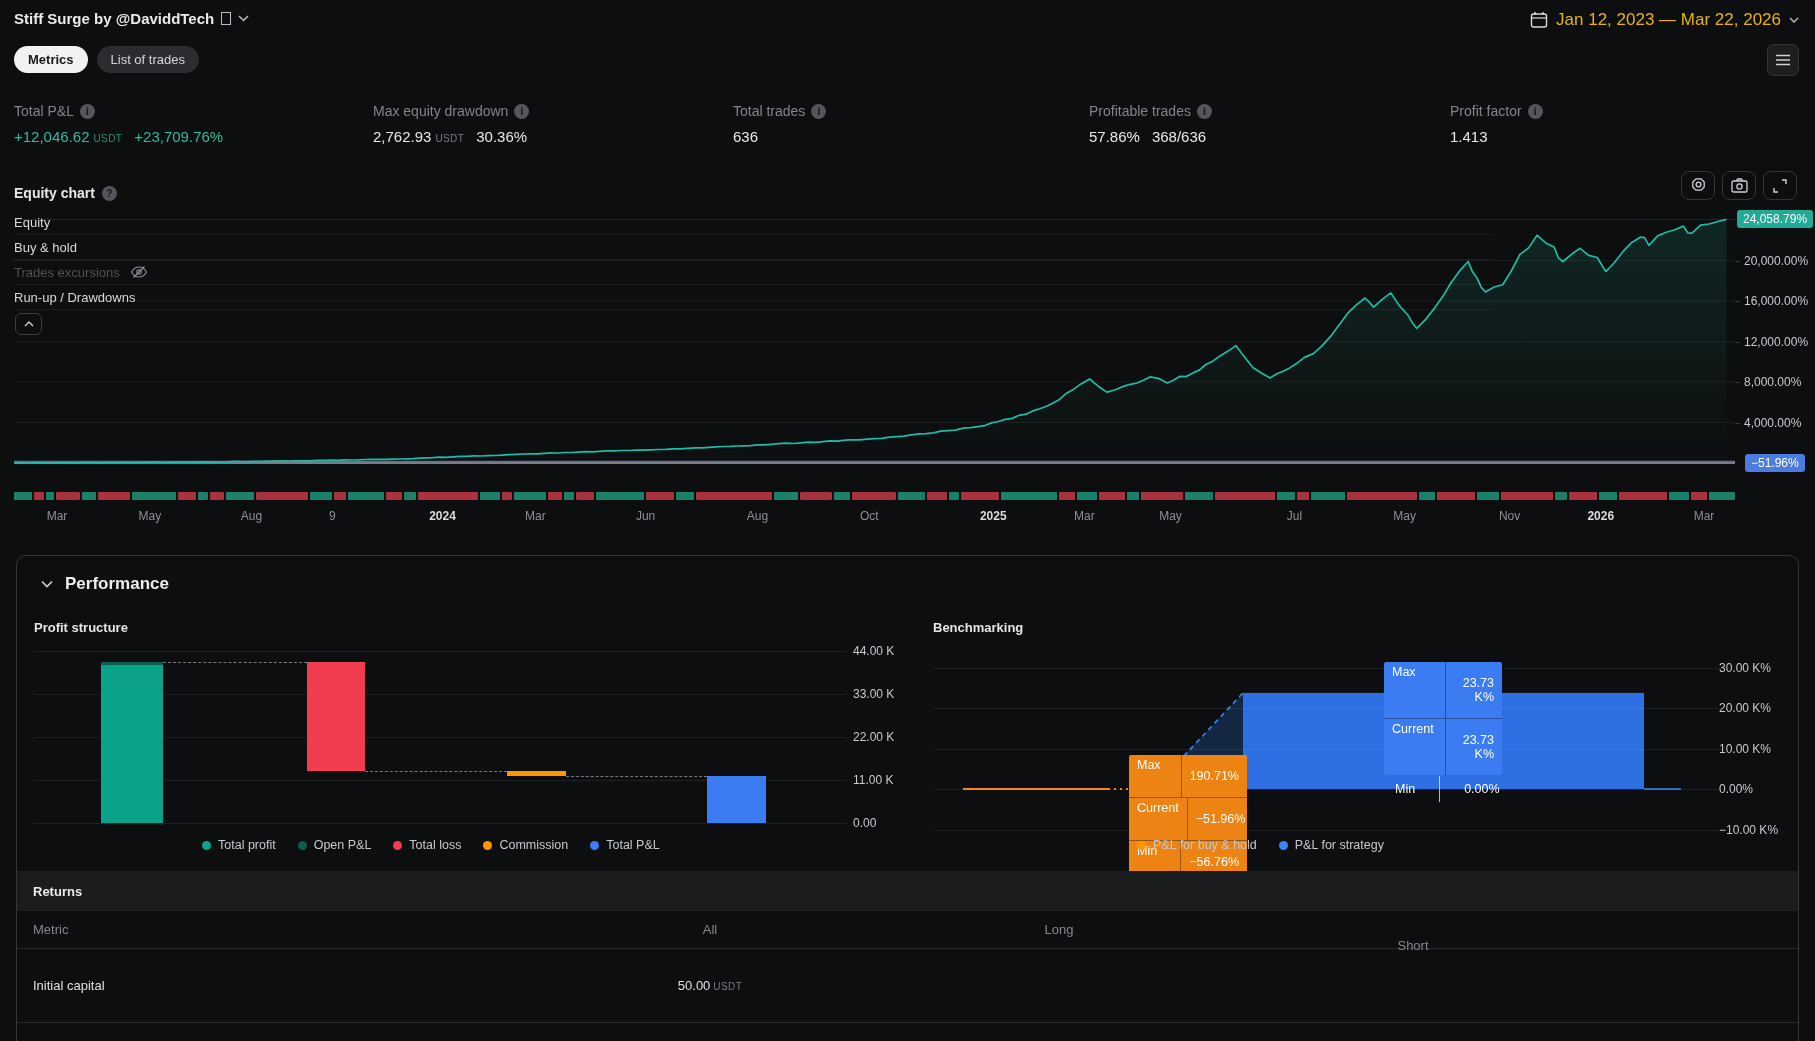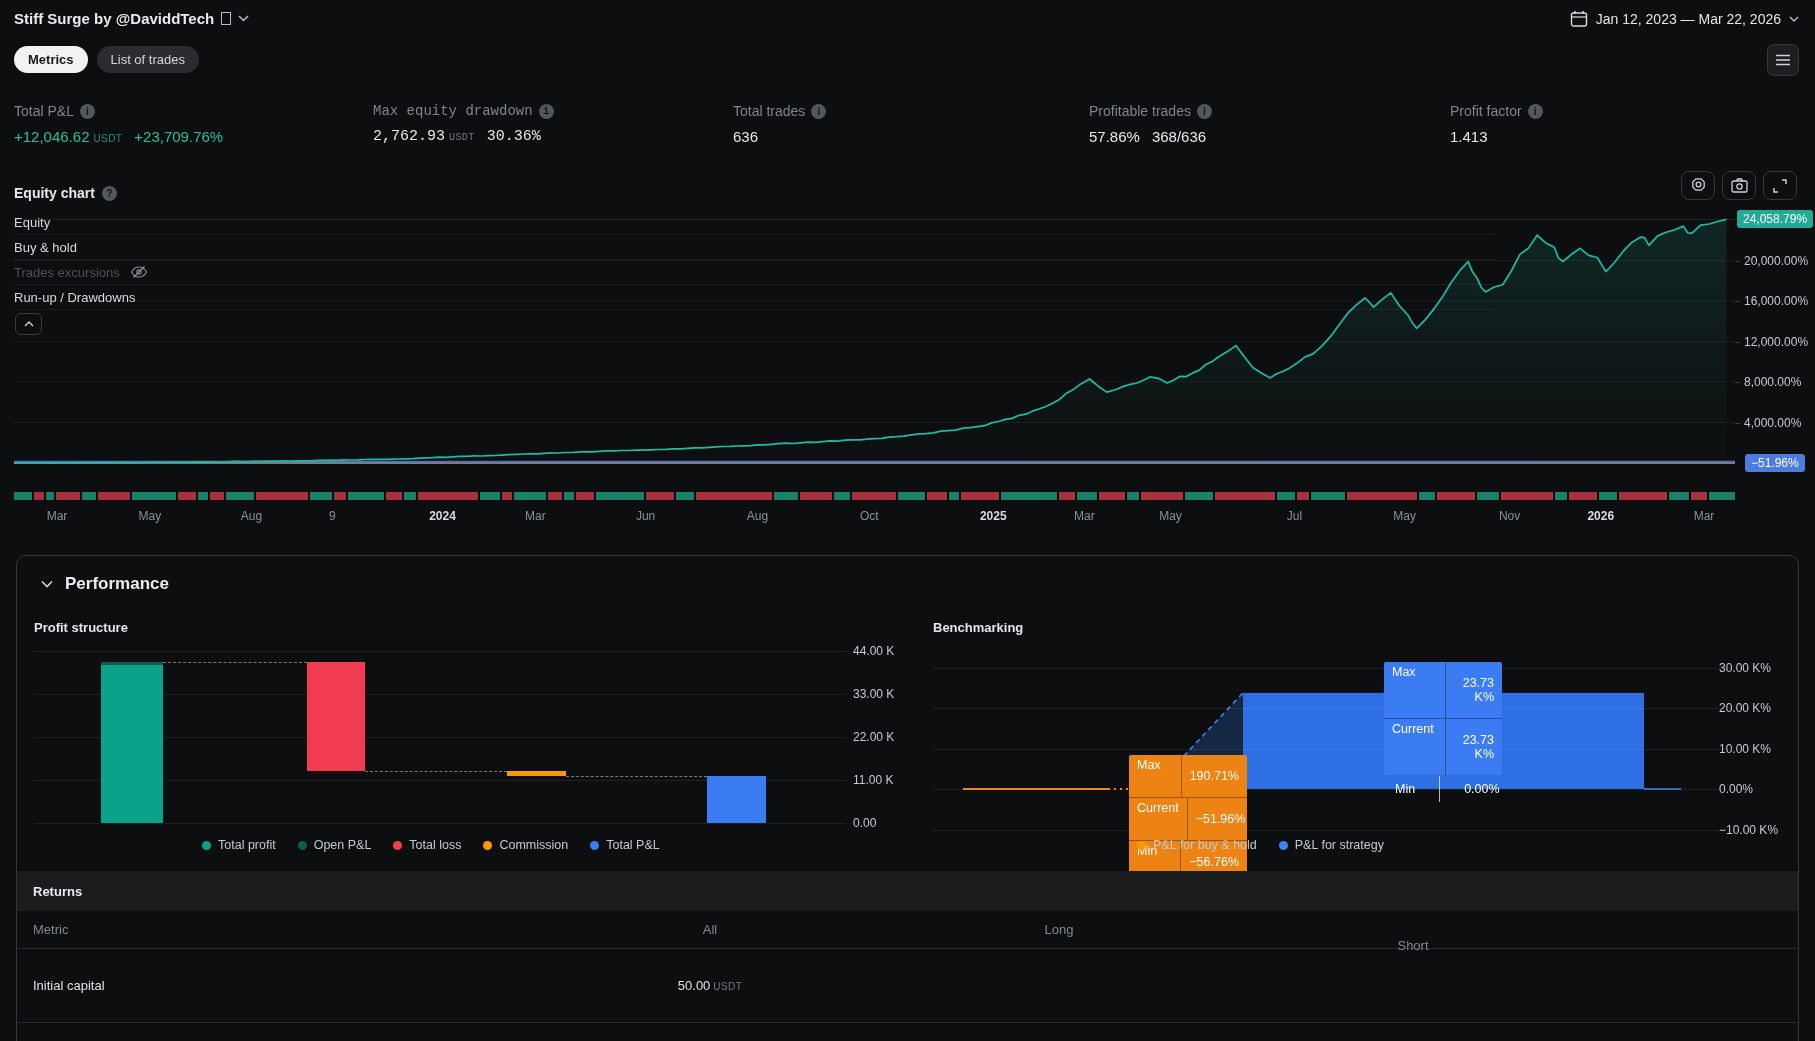--- a/index.html
+++ b/index.html
@@ -10,21 +10,21 @@
     font-family:"Liberation Sans","DejaVu Sans",sans-serif; font-size:13px;
   }
   .muted { color:#787b86; }
   svg { display:block; }
 
   
   .hdr { position:absolute; left:14px; top:10px; display:flex; align-items:center; gap:7px; cursor:pointer; }
   .hdr .title { font-size:15px; font-weight:bold; color:#e8eaed; }
   .tofu { width:10px; height:13px; border:1px solid #b9bcc4; display:inline-block; }
   .daterange { position:absolute; right:16px; top:10px; display:flex; align-items:center; gap:8px; cursor:pointer; }
-  .daterange .dtext { font-size:14px; color:#e5e5e5; }
+  .daterange .dtext { font-size:17px; color:#eab308; }
 
   
   .tabsrow { position:absolute; left:14px; top:46px; display:flex; gap:9px; }
   .pill { border:none; border-radius:14px; padding:6px 14px; font-size:13px; cursor:pointer;
           background:#2a2c2f; color:#d3d5da; font-family:inherit; }
   .pill.active { background:#f1f2f3; color:#17181a; font-weight:bold; }
   .panelbtn { position:absolute; right:16px; top:44px; width:32px; height:32px; border-radius:7px;
               background:#1c1e20; border:1px solid #33363b; display:flex; align-items:center; justify-content:center; cursor:pointer; }
 
   
@@ -140,21 +140,21 @@
         <div class="mlabel">
           <span>Total P&amp;L</span>
           <span class="infoic">i</span>
         </div>
         <div class="mvals">
           <span class="pos">+12,046.62</span>
           <span class="unit" style="color: rgb(46, 189, 154); opacity: 0.75;">USDT</span>
           <span class="sec pos">+23,709.76%</span>
         </div>
       </div>
-      <div class="metric" style="left: 373px; font-family: Liberation Mono, monospace;">
+      <div class="metric" style="left: 373px;">
         <div class="mlabel">
           <span>Max equity drawdown</span>
           <span class="infoic">i</span>
         </div>
         <div class="mvals">
           <span>2,762.93</span>
           <span class="unit">USDT</span>
           <span class="sec">30.36%</span>
         </div>
       </div>

